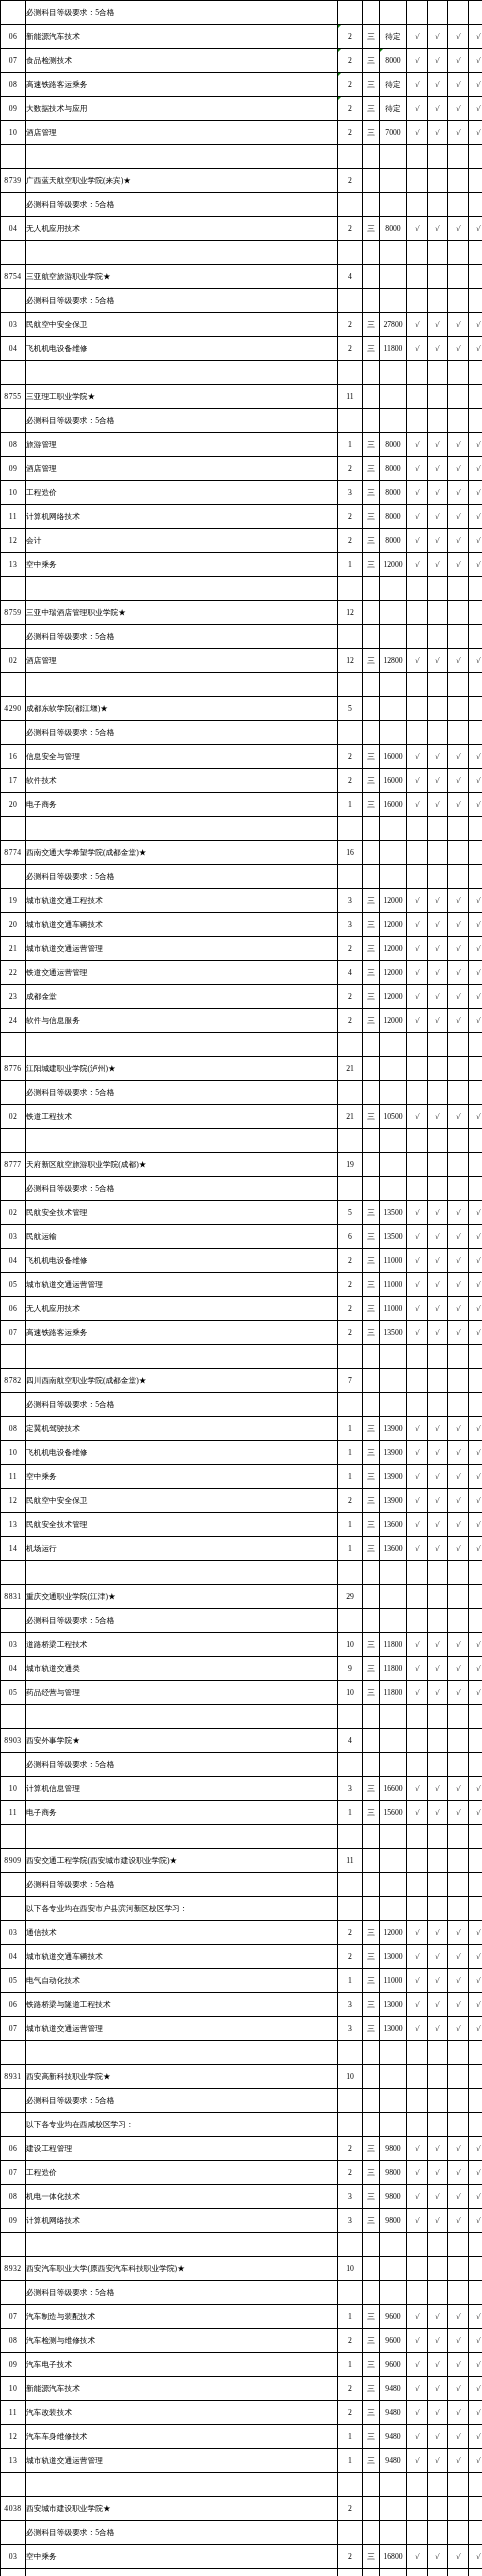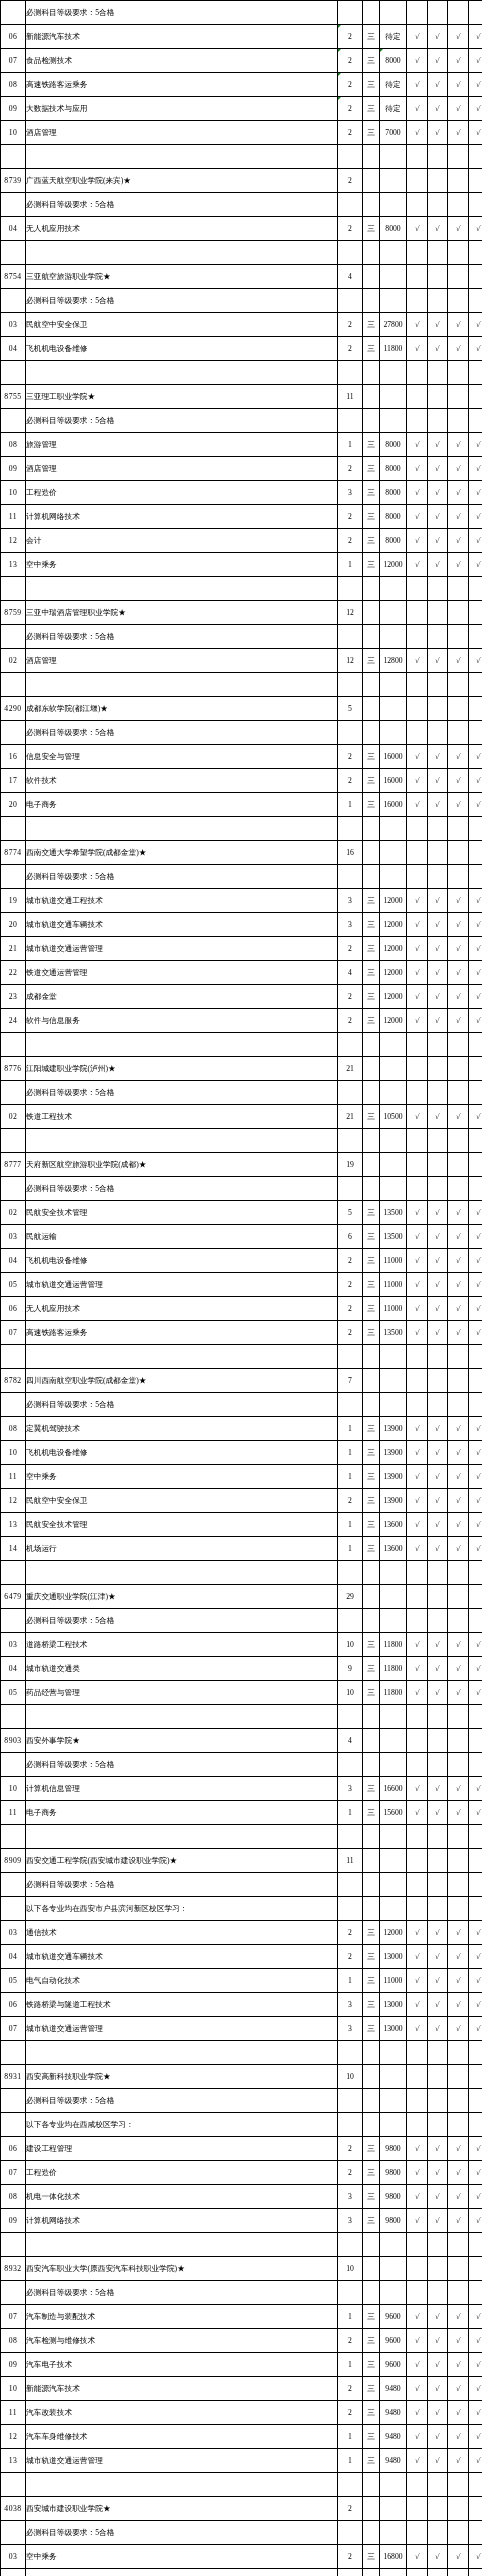--- a/index.html
+++ b/index.html
@@ -774,21 +774,21 @@
           <td class="c-name"></td>
           <td class="c-count"></td>
           <td class="c-batch"></td>
           <td class="c-fee"></td>
           <td class="c-chk"></td>
           <td class="c-chk"></td>
           <td class="c-chk"></td>
           <td class="c-chk"></td>
         </tr>
         <tr>
-          <td class="c-code">6479</td>
+          <td class="c-code">8831</td>
           <td class="c-name">重庆交通职业学院(江津)★</td>
           <td class="c-count">29</td>
           <td class="c-batch"></td>
           <td class="c-fee"></td>
           <td class="c-chk"></td>
           <td class="c-chk"></td>
           <td class="c-chk"></td>
           <td class="c-chk"></td>
         </tr>
         <tr>

